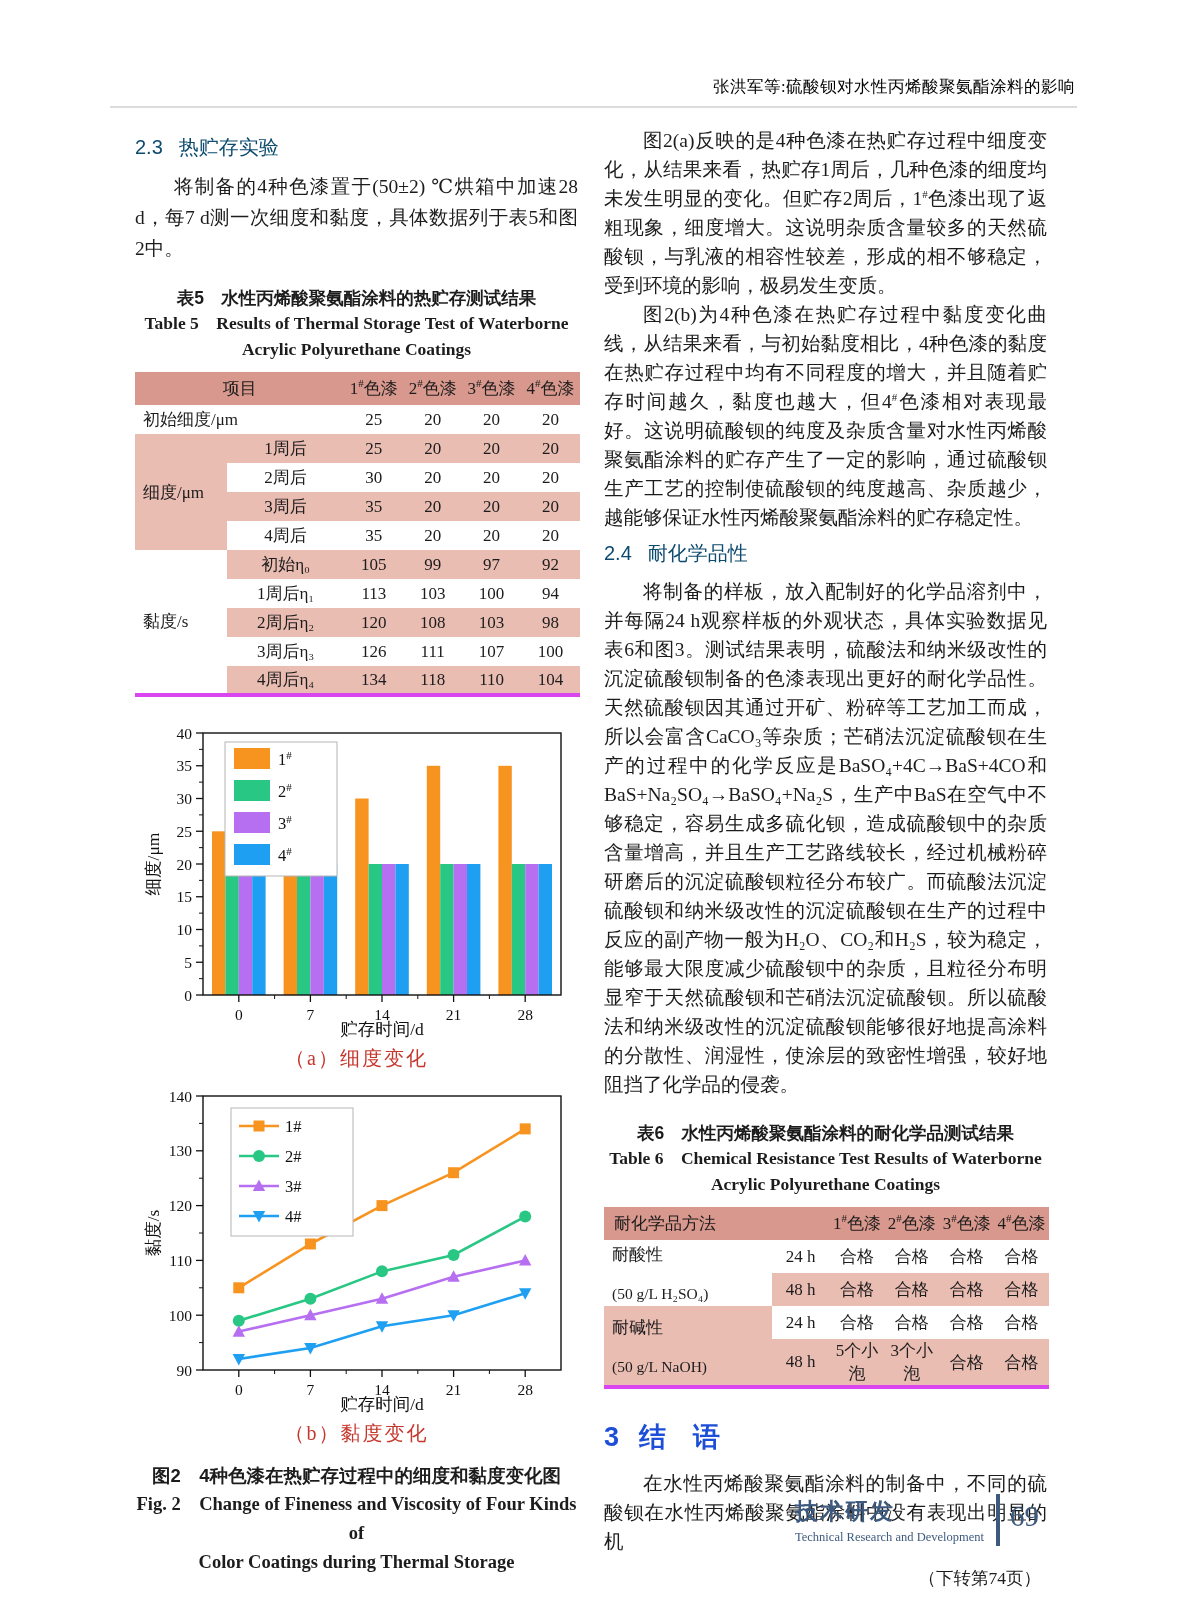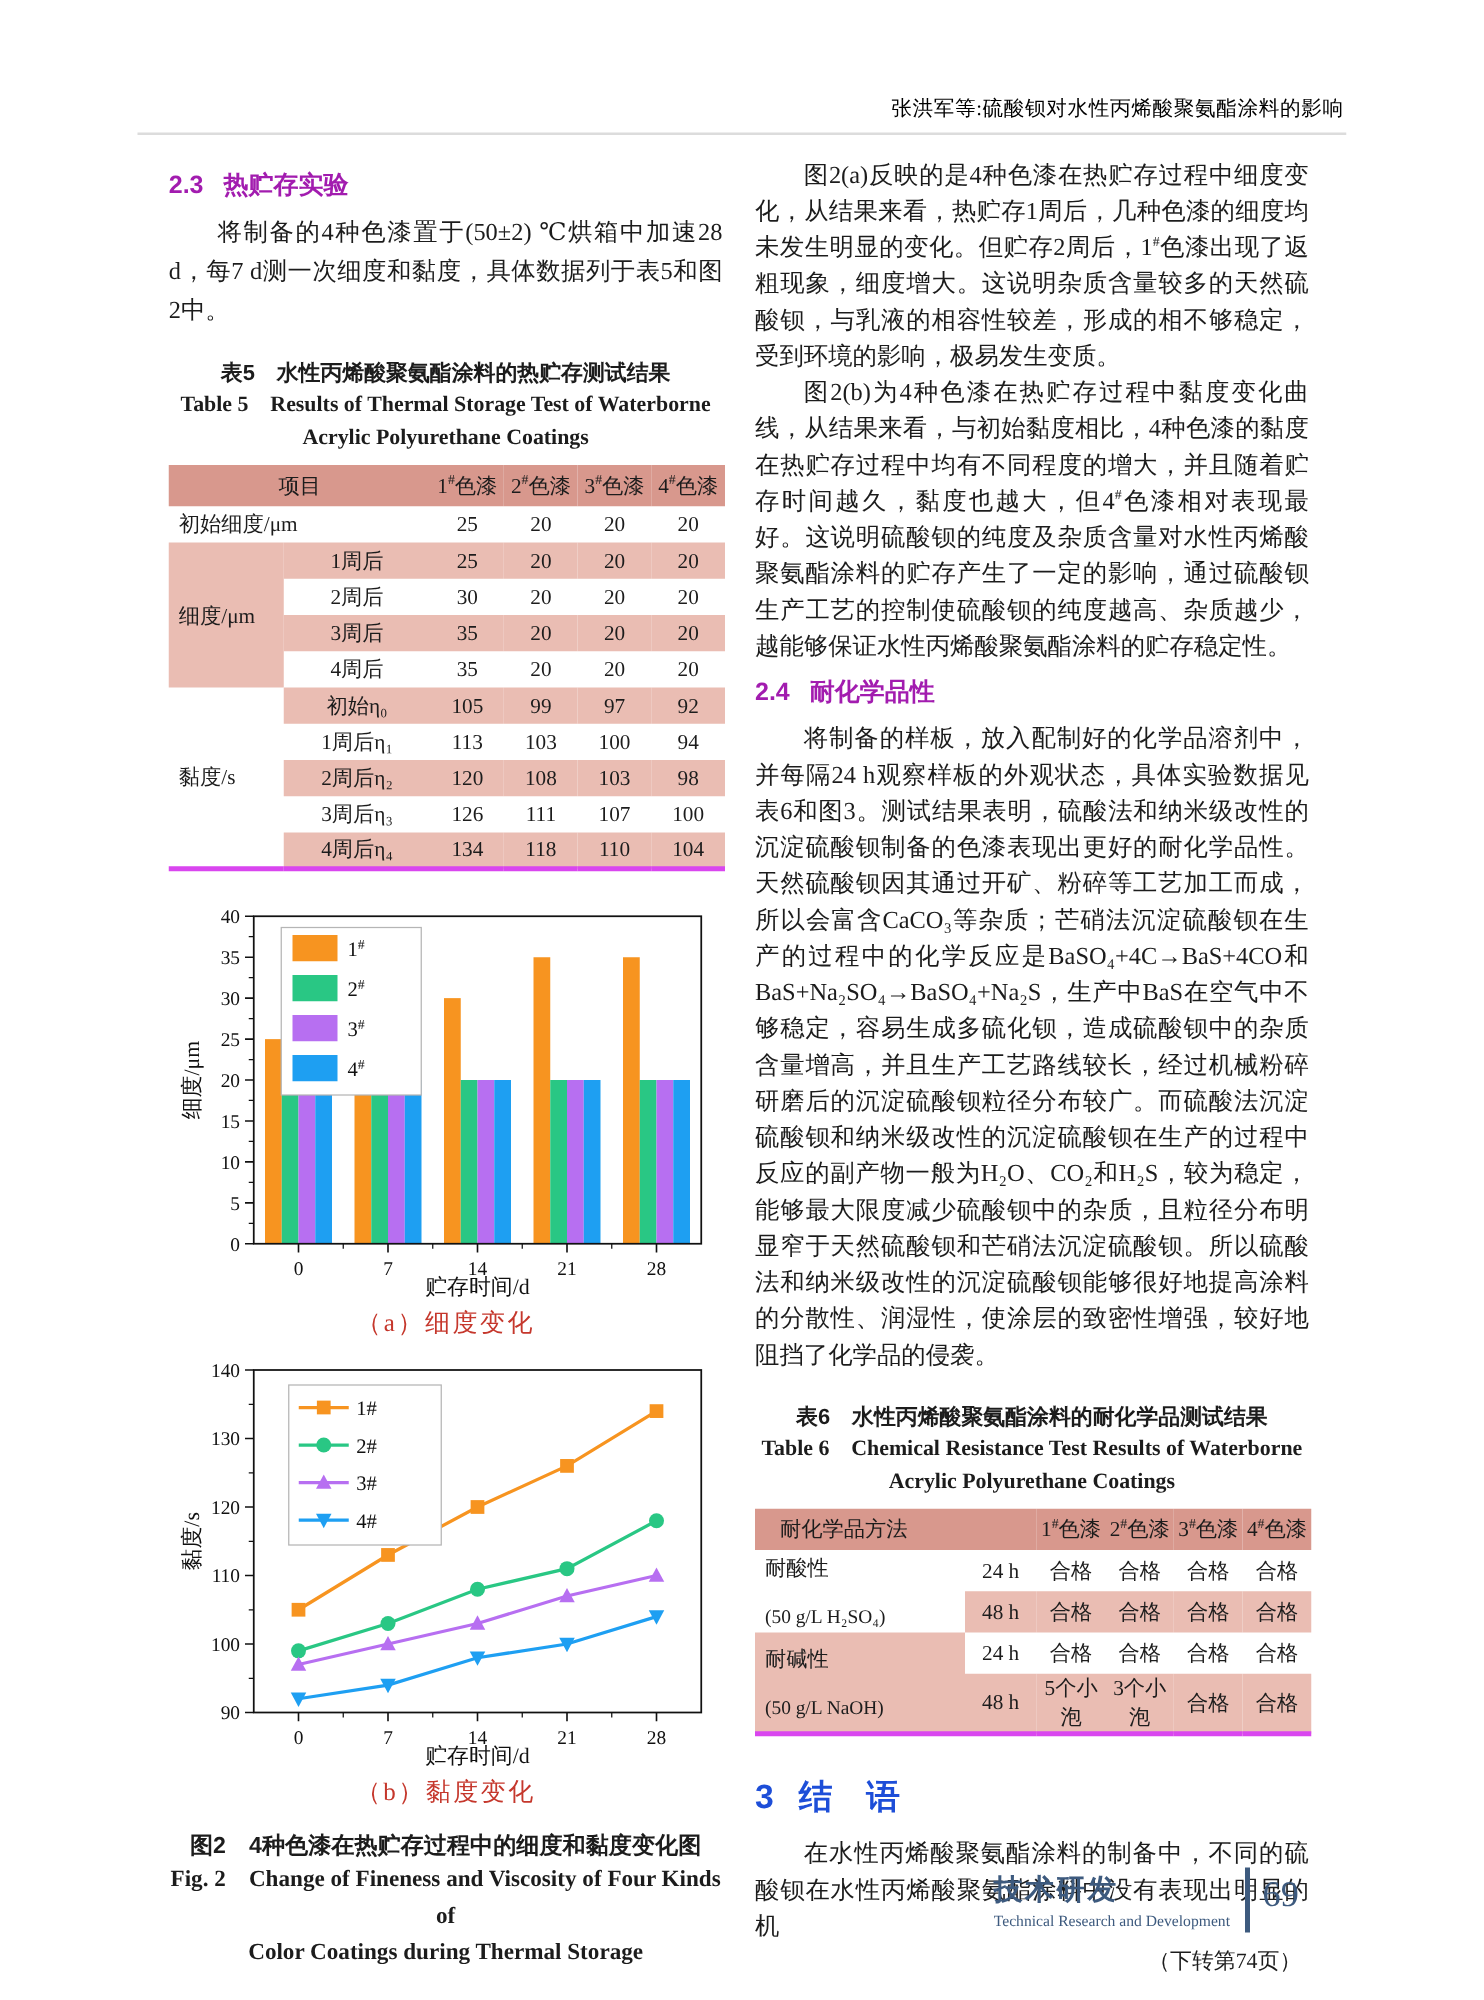--- a/index.html
+++ b/index.html
@@ -9,50 +9,50 @@
     background:#ffffff; overflow:hidden;
     font-family:"Liberation Serif","DejaVu Serif",serif; color:#1c1c1c;
   }
   
   .running-header { position:absolute; top:76px; right:112px; font-size:16.5px; color:#000000; letter-spacing:0.5px; }
   .header-rule { position:absolute; top:106px; left:110px; width:967px; border-top:2px solid #dcdcdc; }
 
   .columns { position:absolute; top:126px; left:135px; width:912px; display:flex; gap:26px; }
   .col { width:443px; }
 
-  .sec-head { font-family:"Liberation Sans","DejaVu Sans",sans-serif; font-weight:bold; color:#a21caf; font-size:20px; margin:8px 0 10px 0; }
+  .sec-head { font-family:"Liberation Sans","DejaVu Sans",sans-serif; font-weight:normal; color:#0c4a6e; font-size:20px; margin:8px 0 10px 0; }
   .sec-head .st { margin-left:16px; }
   .sec3-head { font-family:"Liberation Sans","DejaVu Sans",sans-serif; font-weight:bold; color:#1d4ed8; font-size:27px; margin:30px 0 14px 0; }
   .sec3-head .st { margin-left:20px; }
 
   p.body-text { margin:0; font-size:19.5px; line-height:29px; text-align:justify; text-indent:2em; }
   .col-left p.body-text { line-height:31px; }
 
   sup { font-size:11px; vertical-align:super; line-height:0; }
 
   .tbl-cap-zh { text-align:center; font-family:"Liberation Sans","DejaVu Sans",sans-serif; font-weight:bold; font-size:17.5px; margin-top:22px; }
   .tbl-cap-en { text-align:center; font-weight:bold; font-size:17.5px; line-height:26px; }
 
   table.data-table { border-collapse:collapse; margin:10px auto 0 auto; width:445px; font-size:17px; border-bottom:4px solid #d946ef; }
   table.data-table td { height:29px; text-align:center; padding:0 2px; vertical-align:middle; }
   table.data-table tr.thead td { background:#d8988d; height:33px; }
   table.data-table td.bg-p { background:#eabdb3; }
   table.data-table td.lbl { text-align:left; padding-left:8px; }
   table.data-table td.grp { text-align:left; padding-left:8px; }
   table.t6 td { height:33px; }
   table.t6 td.grp .sm { font-size:15.5px;margin-top:19px; }
-  table.t6 tr.thead td.lbl { padding-left:20px; }
+  table.t6 tr.thead td.lbl { padding-left:10px; }
 
   .chart { margin-top:22px; text-align:center; }
   .chart svg { display:block; margin:0 auto; }
   .fig-sub { text-align:center; color:#c5372c; font-size:20px; letter-spacing:2px; margin:4px 0 0 0; }
   .fig-cap-zh { text-align:center; font-family:"Liberation Sans","DejaVu Sans",sans-serif; font-weight:bold; font-size:18.5px; margin-top:16px; }
   .fig-cap-en { text-align:center; font-weight:bold; font-size:18.5px; line-height:29px; margin-top:2px; }
 
-  .continue-note { text-align:right; font-size:17.5px; padding-right:6px; }
+  .continue-note { text-align:right; font-size:17.5px; margin-top:10px; padding-right:6px; }
 
   .page-footer { position:absolute; top:1494px; right:148px; display:flex; align-items:center; color:#3d5a7e; }
   .pf-left { text-align:left; }
   .pf-zh { font-family:"Liberation Sans","DejaVu Sans",sans-serif; font-weight:bold; font-size:23px; letter-spacing:2px; }
   .pf-en { font-size:12.5px; margin-top:3px; }
   .pf-bar { width:4px; height:52px; background:#3d5a7e; margin:0 10px 0 12px; }
   .pf-num { font-size:29px; align-self:flex-start; margin-top:6px; }
 </style>
 </head>
 <body>

